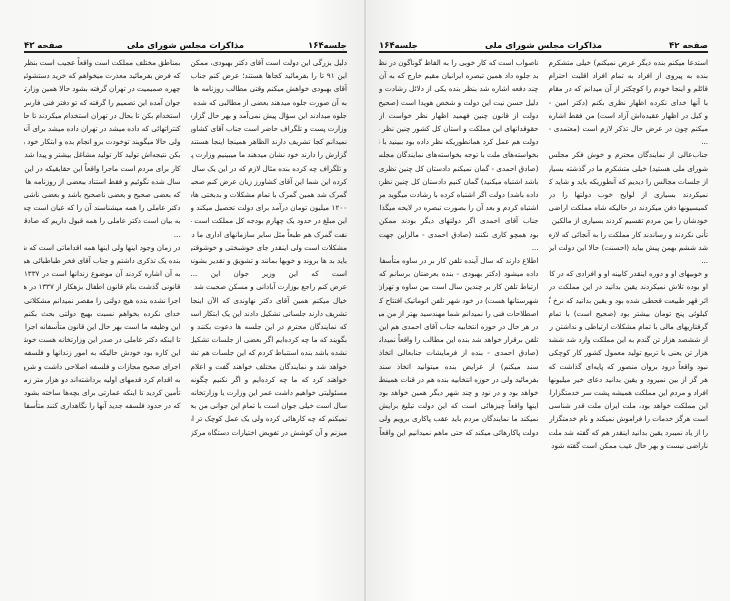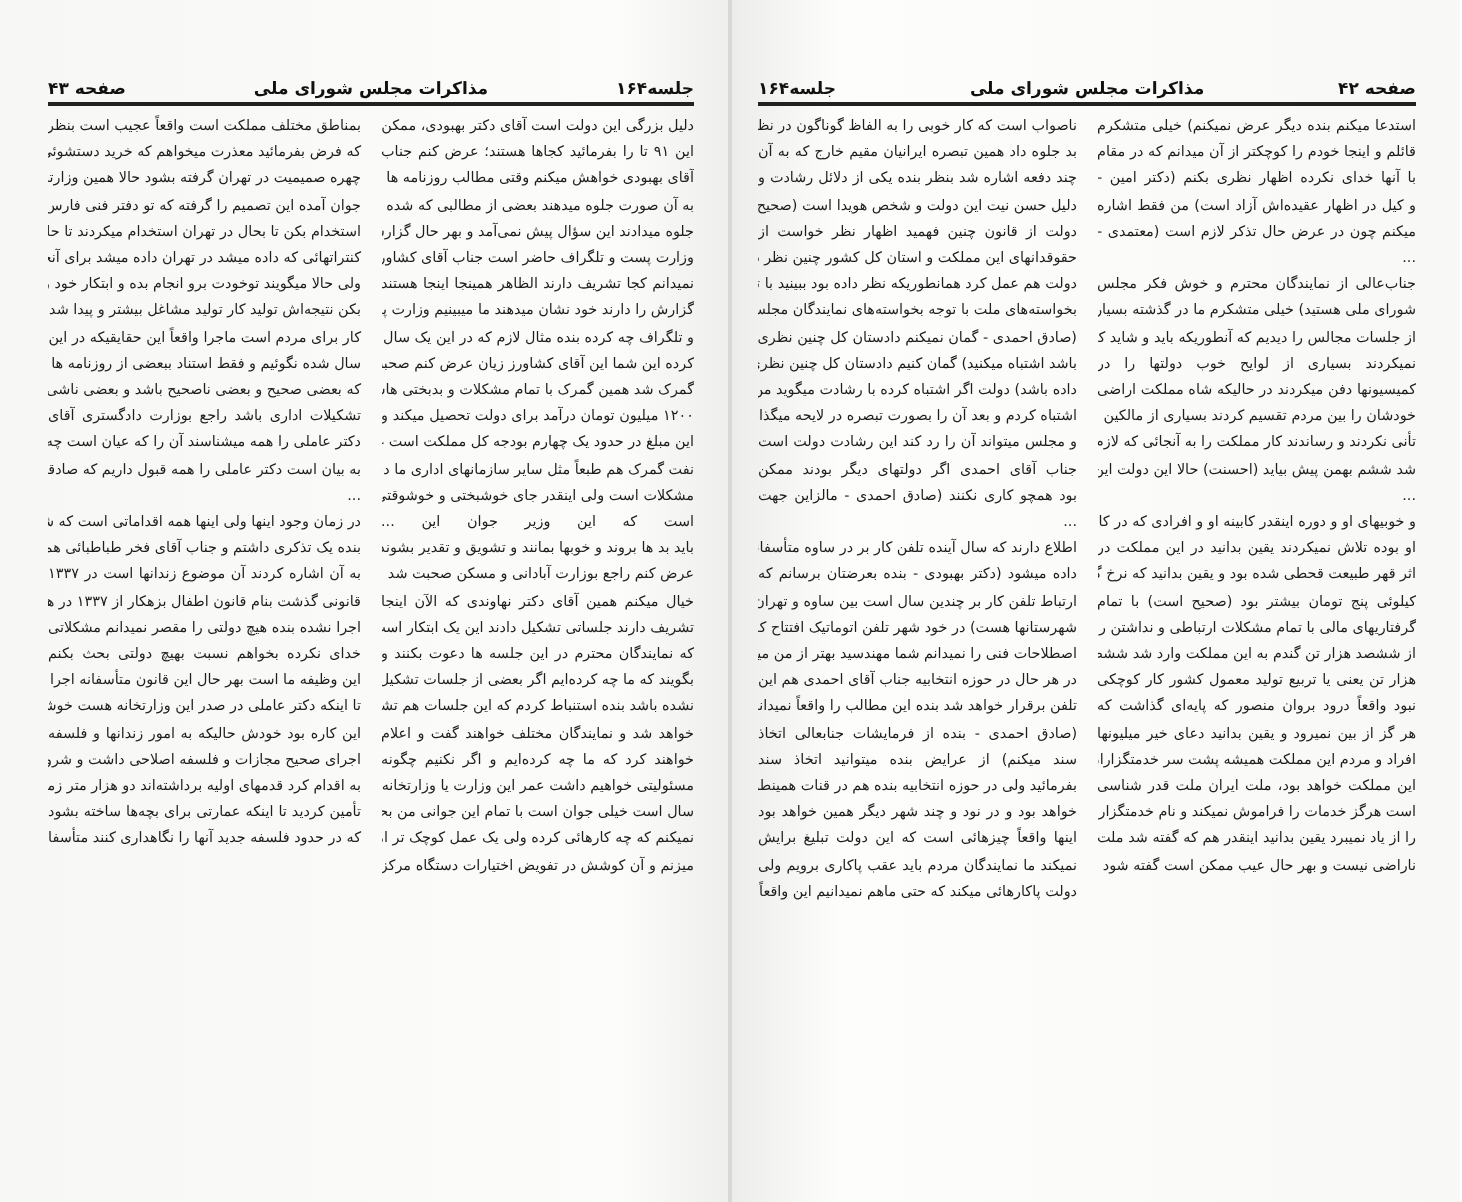--- a/index.html
+++ b/index.html
@@ -70,22 +70,22 @@
           <span class="line">وزارت پست و تلگراف حاضر است جناب آقای کشاورز زیان</span>
           <span class="line">نمیدانم کجا تشریف دارند الظاهر همینجا اینجا هستند</span>
           <span class="line">گزارش را دارند خود نشان میدهند ما میبینیم وزارت پست</span>
           <span class="line">و تلگراف چه کرده بنده مثال لازم که در این یک سال چه</span>
           <span class="line">کرده این شما این آقای کشاورز زیان عرض کنم صحبت از</span>
           <span class="line">گمرک شد همین گمرک با تمام مشکلات و بدبختی هاسالی</span>
           <span class="line">۱۲۰۰ میلیون تومان درآمد برای دولت تحصیل میکند و</span>
           <span class="line">این مبلغ در حدود یک چهارم بودجه کل مملکت است غیر از</span>
           <span class="line">نفت گمرک هم طبعاً مثل سایر سازمانهای اداری ما دچار</span>
           <span class="line">مشکلات است ولی اینقدر جای خوشبختی و خوشوقتی</span>
+          <span class="line">باید بد ها بروند و خوبها بمانند و تشویق و تقدیر بشوند</span>
           <span class="line">است که این وزیر جوان این ...</span>
-          <span class="line">باید بد ها بروند و خوبها بمانند و تشویق و تقدیر بشوند</span>
           <span class="line">عرض کنم راجع بوزارت آبادانی و مسکن صحبت شد بنده</span>
           <span class="line">خیال میکنم همین آقای دکتر نهاوندی که الآن اینجا</span>
           <span class="line">تشریف دارند جلساتی تشکیل دادند این یک ابتکار است</span>
           <span class="line">که نمایندگان محترم در این جلسه ها دعوت بکنند و</span>
           <span class="line">بگویند که ما چه کرده‌ایم اگر بعضی از جلسات تشکیل</span>
           <span class="line">نشده باشد بنده استنباط کردم که این جلسات هم تشکیل</span>
           <span class="line">خواهد شد و نمایندگان مختلف خواهند گفت و اعلام</span>
           <span class="line">خواهند کرد که ما چه کرده‌ایم و اگر نکنیم چگونه</span>
           <span class="line">مسئولیتی خواهیم داشت عمر این وزارت یا وزارتخانه یک</span>
           <span class="line">سال است خیلی جوان است با تمام این جوانی من بحث</span>
@@ -97,21 +97,20 @@
           <span class="line">که فرض بفرمائید معذرت میخواهم که خرید دستشوئی</span>
           <span class="line">چهره صمیمیت در تهران گرفته بشود حالا همین وزارتخانه</span>
           <span class="line">جوان آمده این تصمیم را گرفته که تو دفتر فنی فارس</span>
           <span class="line">استخدام بکن تا بحال در تهران استخدام میکردند تا حالا</span>
           <span class="line">کنتراتهائی که داده میشد در تهران داده میشد برای آنجا</span>
           <span class="line">ولی حالا میگویند توخودت برو انجام بده و ابتکار خود را</span>
           <span class="line">بکن نتیجه‌اش تولید کار تولید مشاغل بیشتر و پیدا شدن</span>
           <span class="line">کار برای مردم است ماجرا واقعاً این حقایقیکه در این یک</span>
           <span class="line">سال شده نگوئیم و فقط استناد ببعضی از روزنامه ها بکنیم</span>
           <span class="line">که بعضی صحیح و بعضی ناصحیح باشد و بعضی ناشی از</span>
-          <span class="line">تشکیلات اداری باشد راجع بوزارت دادگستری آقای</span>
           <span class="line">دکتر عاملی را همه میشناسند آن را که عیان است چه حاجت</span>
           <span class="line">به بیان است دکتر عاملی را همه قبول داریم که صادقانه کار</span>
           <span class="line">...</span>
           <span class="line">در زمان وجود اینها ولی اینها همه اقداماتی است که شده اینجا</span>
           <span class="line">بنده یک تذکری داشتم و جناب آقای فخر طباطبائی هم</span>
           <span class="line">به آن اشاره کردند آن موضوع زندانها است در ۱۳۳۷</span>
           <span class="line">قانونی گذشت بنام قانون اطفال بزهکار از ۱۳۳۷ در هیچ دولتی</span>
           <span class="line">اجرا نشده بنده هیچ دولتی را مقصر نمیدانم مشکلاتی</span>
           <span class="line">خدای نکرده بخواهم نسبت بهیچ دولتی بحث بکنم</span>
           <span class="line">این وظیفه ما است بهر حال این قانون متأسفانه اجرا نشده</span>
@@ -128,20 +127,21 @@
   <div class="page right">
     <div class="header">
       <span>صفحه ۴۲</span>
       <span>مذاکرات مجلس شورای ملی</span>
       <span>جلسه۱۶۴</span>
     </div>
     <div class="header-rule"></div>
     <div class="cols">
       <div class="col">
           <span class="line">استدعا میکنم بنده دیگر عرض نمیکنم) خیلی متشکرم</span>
+          <span class="line">بنده به پیروی از افراد به تمام افراد اقلیت احترام</span>
           <span class="line">قائلم و اینجا خودم را کوچکتر از آن میدانم که در مقام</span>
           <span class="line">با آنها خدای نکرده اظهار نظری بکنم (دکتر امین -</span>
           <span class="line">و کیل در اظهار عقیده‌اش آزاد است) من فقط اشاره</span>
           <span class="line">میکنم چون در عرض حال تذکر لازم است (معتمدی -</span>
           <span class="line">...</span>
           <span class="line">جناب‌عالی از نمایندگان محترم و خوش فکر مجلس</span>
           <span class="line">شورای ملی هستید) خیلی متشکرم ما در گذشته بسیاری</span>
           <span class="line">از جلسات مجالس را دیدیم که آنطوریکه باید و شاید کار</span>
           <span class="line">نمیکردند بسیاری از لوایح خوب دولتها را در</span>
           <span class="line">کمیسیونها دفن میکردند در حالیکه شاه مملکت اراضی</span>
@@ -170,21 +170,20 @@
           <span class="line">چند دفعه اشاره شد بنظر بنده یکی از دلائل رشادت و</span>
           <span class="line">دلیل حسن نیت این دولت و شخص هویدا است (صحیح است)</span>
           <span class="line">دولت از قانون چنین فهمید اظهار نظر خواست از</span>
           <span class="line">حقوقدانهای این مملکت و استان کل کشور چنین نظر داد</span>
           <span class="line">دولت هم عمل کرد همانطوریکه نظر داده بود ببینید با توجه</span>
           <span class="line">بخواسته‌های ملت با توجه بخواسته‌های نمایندگان مجلس</span>
           <span class="line">(صادق احمدی - گمان نمیکنم دادستان کل چنین نظری داده</span>
           <span class="line">باشد اشتباه میکنید) گمان کنیم دادستان کل چنین نظری</span>
           <span class="line">داده باشد) دولت اگر اشتباه کرده با رشادت میگوید من</span>
           <span class="line">اشتباه کردم و بعد آن را بصورت تبصره در لایحه میگذارد</span>
-          <span class="line">و مجلس میتواند آن را رد کند این رشادت دولت است</span>
           <span class="line">جناب آقای احمدی اگر دولتهای دیگر بودند ممکن</span>
           <span class="line">بود همچو کاری نکنند (صادق احمدی - مالزاین جهت</span>
           <span class="line">...</span>
           <span class="line">اطلاع دارند که سال آینده تلفن کار بر در ساوه متأسفانه</span>
           <span class="line">داده میشود (دکتر بهبودی - بنده بعرضتان برسانم که</span>
           <span class="line">ارتباط تلفن کار بر چندین سال است بین ساوه و تهران و</span>
           <span class="line">شهرستانها هست) در خود شهر تلفن اتوماتیک افتتاح کرده بنده</span>
           <span class="line">اصطلاحات فنی را نمیدانم شما مهندسید بهتر از من میدانید</span>
           <span class="line">در هر حال در حوزه انتخابیه جناب آقای احمدی هم این</span>
           <span class="line">تلفن برقرار خواهد شد بنده این مطالب را واقعاً نمیدانستم</span>

